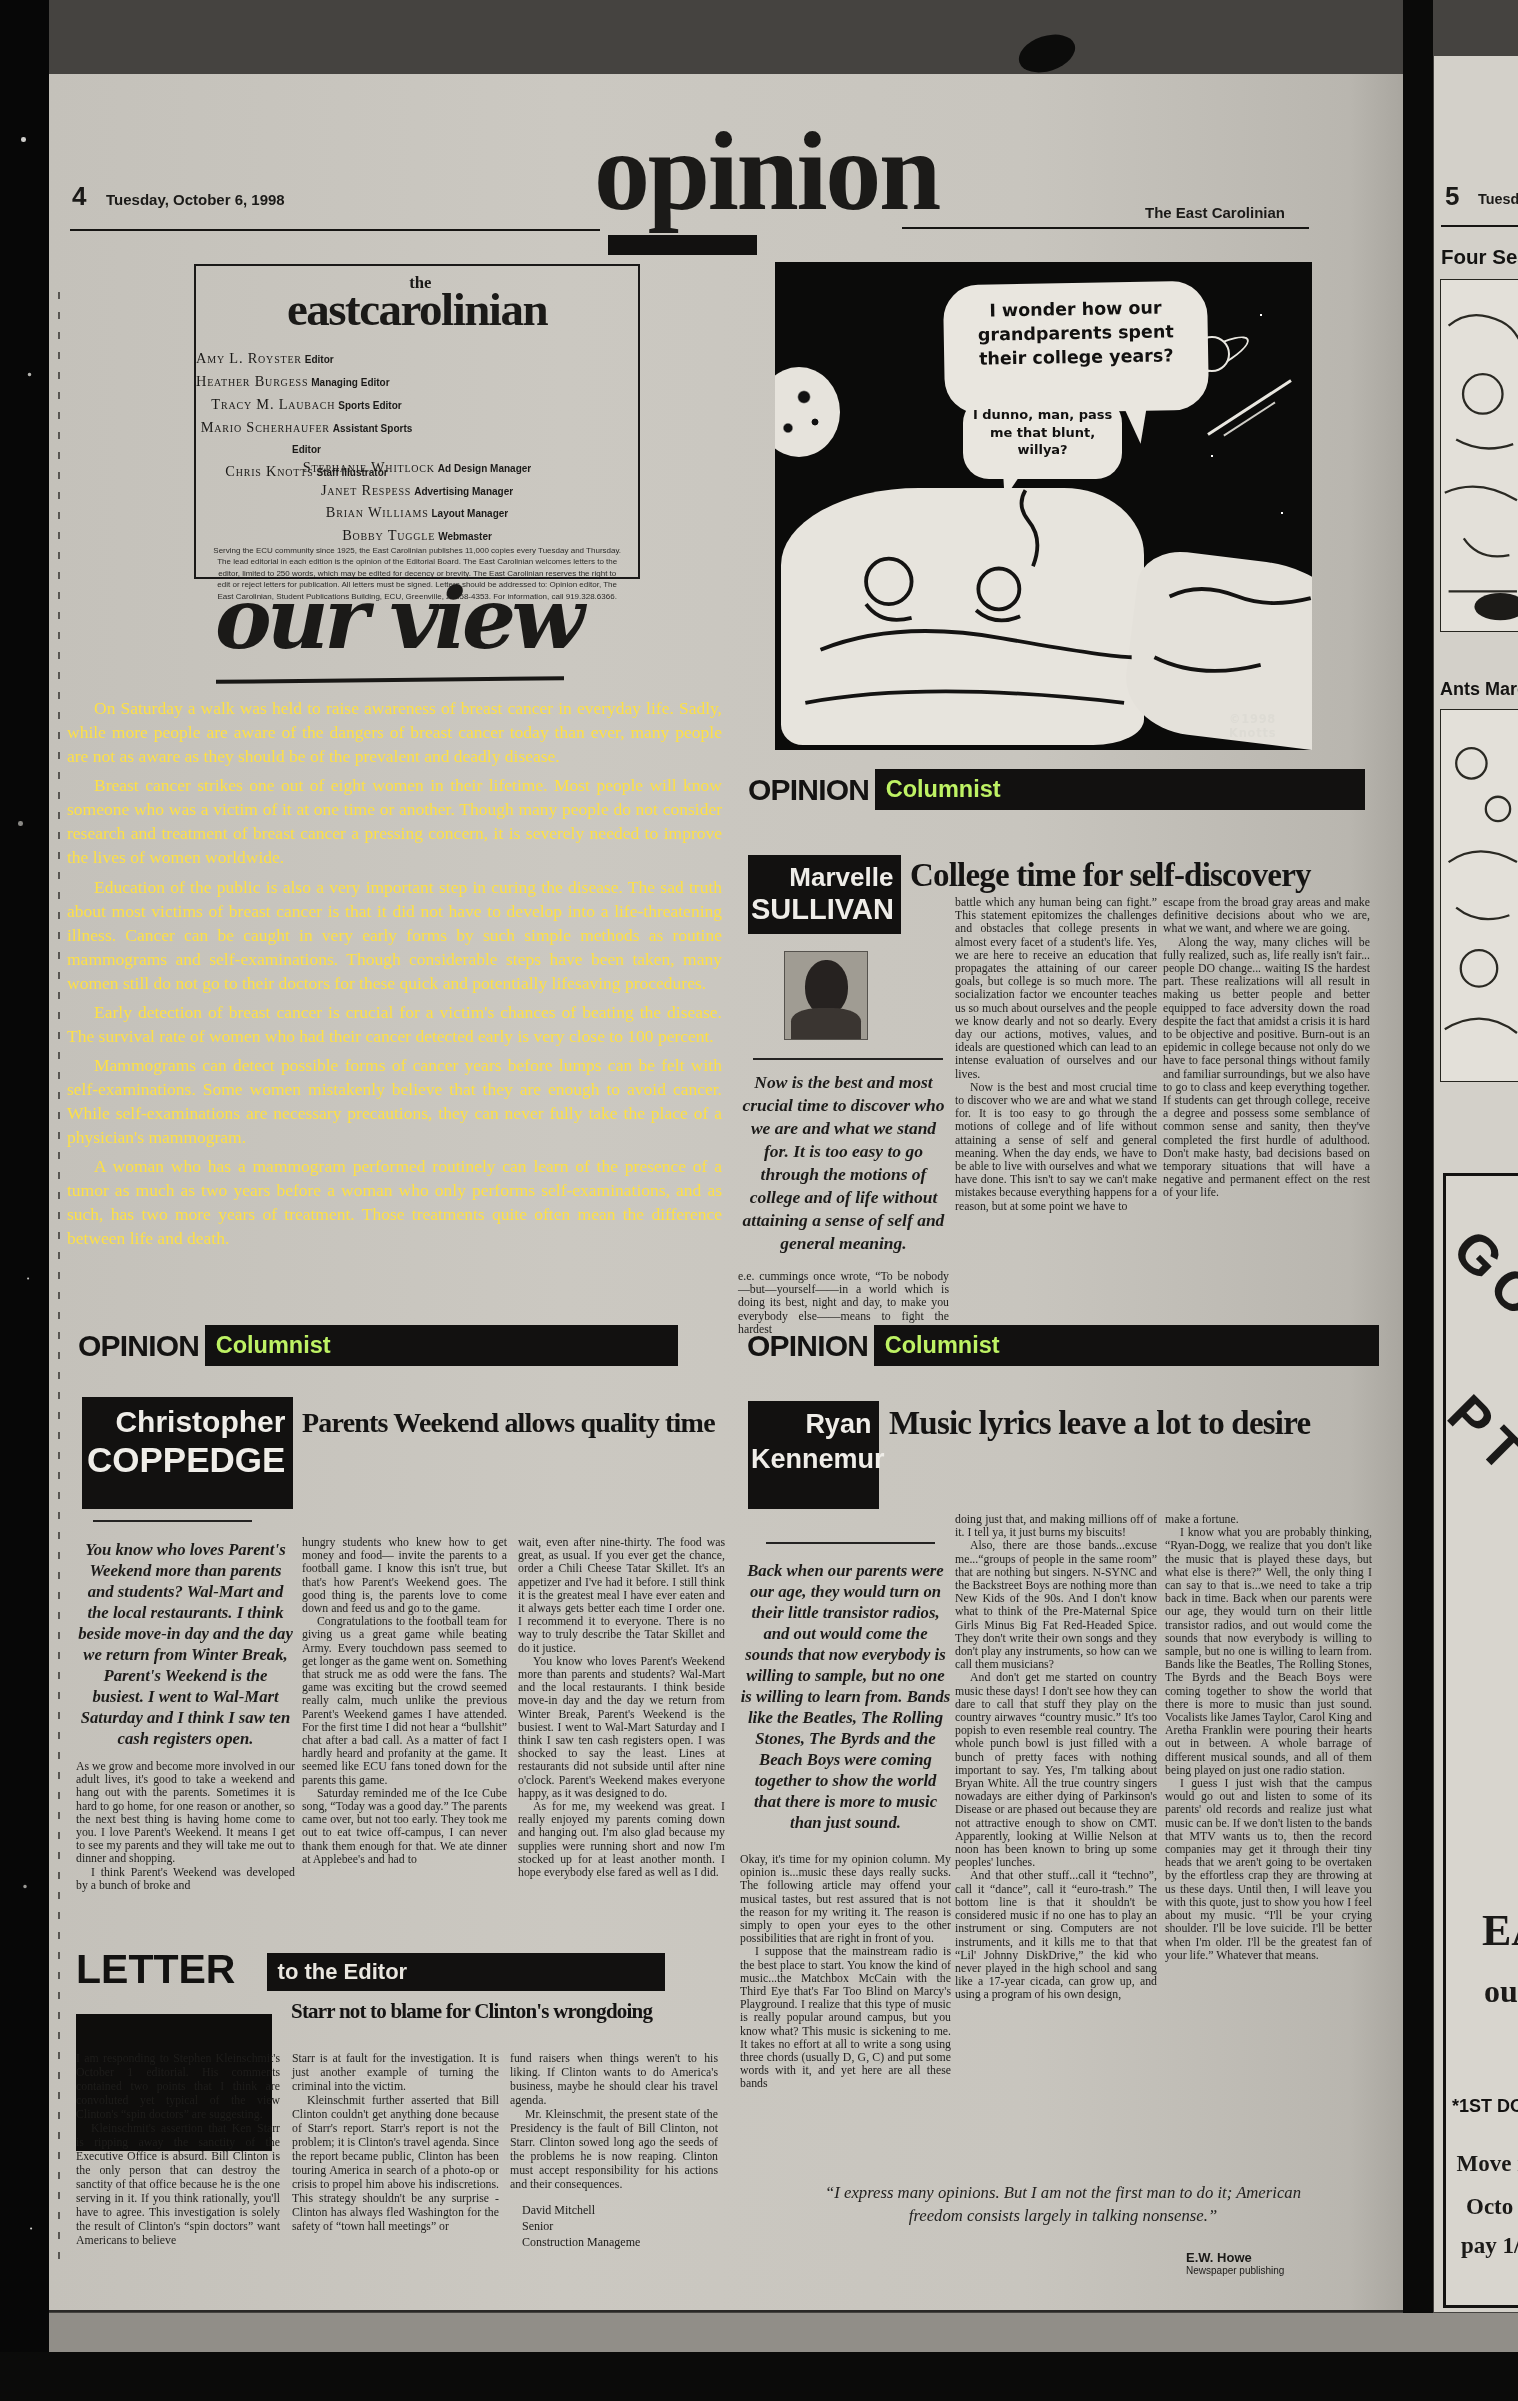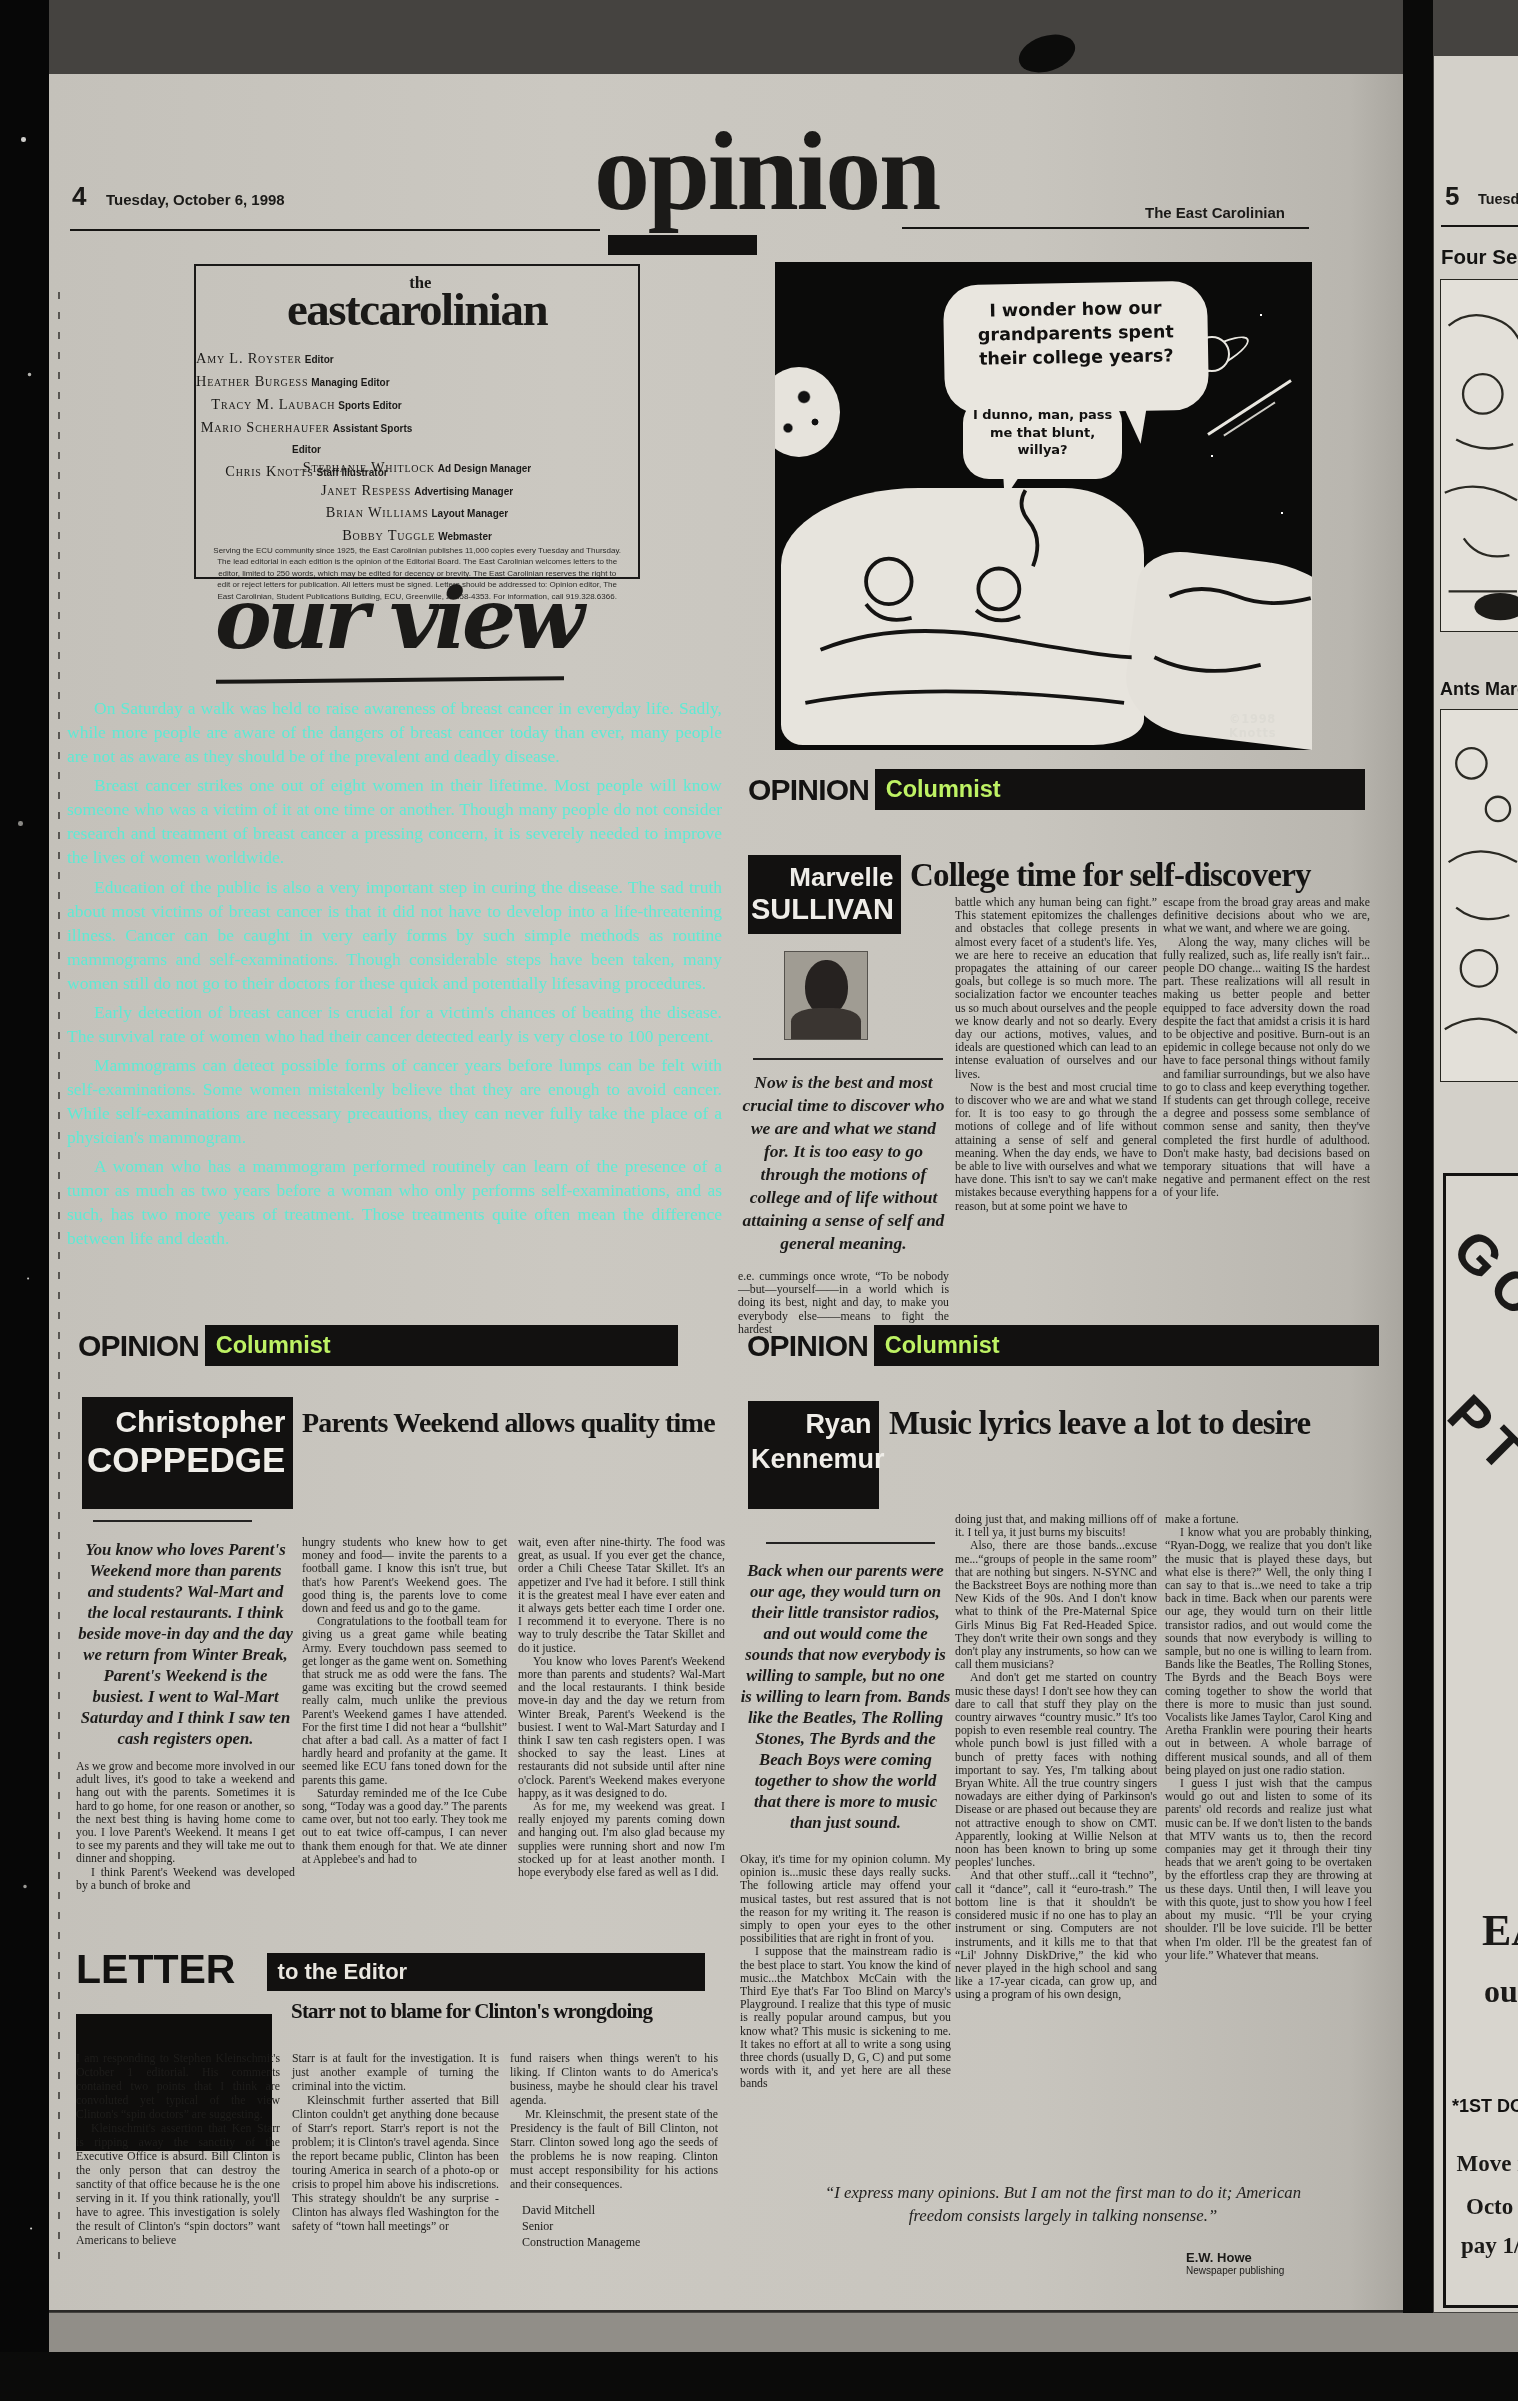--- a/index.html
+++ b/index.html
@@ -46,21 +46,21 @@
   .saturn-ring{position:absolute;left:401px;top:84px;width:73px;height:18px;border:2.3px solid #e9e7e0;border-radius:50%;transform:rotate(-28deg);background:transparent;}
   .streak{position:absolute;left:425px;top:144px;width:99px;height:3px;background:#e9e7e0;transform:rotate(-33deg);}
   .streak2{position:absolute;left:444px;top:156px;width:61px;height:2.3px;background:#cfcdc6;transform:rotate(-33deg);}
   .moon{position:absolute;left:-16.7px;top:105px;width:82px;height:90px;border-radius:50%;background:#e6e3dc;background-image:radial-gradient(circle 6.8px at 46px 30px,#111 0 5.3px,transparent 6.8px),radial-gradient(circle 5.3px at 30px 61px,#111 0 3.8px,transparent 5.3px),radial-gradient(circle 3.8px at 57px 55px,#111 0 3px,transparent 3.8px);}
   .scene-a{position:absolute;left:6px;top:226px;width:363px;height:257px;background:#e7e4dd;border-radius:38% 22% 14% 6% / 30% 26% 10% 8%;}
   .scene-b{position:absolute;left:355px;top:298px;width:228px;height:181px;background:#e4e1da;border-radius:20% 45% 12% 30%;transform:rotate(7deg);}
   .cartoon-credit{position:absolute;left:454px;top:450px;font-family:"DejaVu Sans",sans-serif;font-size:11.4px;font-weight:bold;color:#dddbd4;letter-spacing:0.8px;}
   
   .ourview{font-family:"DejaVu Serif",serif;font-style:italic;font-weight:bold;font-size:85px;letter-spacing:-4.6px;line-height:1;}
   .ourview-rule{height:3.8px;background:#191816;transform:rotate(-0.6deg);}
-  .editorial p{margin:0 0 5.3px 0;font-size:17.5px;line-height:24px;text-align:justify;text-indent:27px;color:#5eead4;}
+  .editorial p{margin:0 0 5.3px 0;font-size:17.5px;line-height:24px;text-align:justify;text-indent:27px;color:#fde047;}
   
   .kicker{display:flex;align-items:stretch;}
   .kicker-word{font-family:"Liberation Sans",sans-serif;font-weight:900;font-size:30px;line-height:41px;letter-spacing:-0.8px;color:#141312;padding-right:6px;}
   .kicker-bar{flex:1;background:#121110;color:#bef264;font-family:"Liberation Sans",sans-serif;font-weight:bold;font-size:23.5px;line-height:41px;padding-left:10.6px;}
   .name-box{background:#121110;color:#efede8;font-family:"Liberation Sans",sans-serif;font-weight:bold;text-align:right;padding:6px 7.6px 0 3px;box-sizing:border-box;}
   .headline{font-family:"Liberation Serif",serif;font-weight:bold;white-space:nowrap;color:#151413;letter-spacing:-0.8px;}
   .mugshot{left:784px;top:951px;width:82px;height:87px;background:#a09c93;border:1.5px solid #55524d;overflow:hidden;}
   .mug-head{position:absolute;left:20px;top:7.6px;width:43px;height:55px;border-radius:48%;background:#262220;}
   .mug-sh{position:absolute;left:6px;top:56px;width:70px;height:33px;border-radius:40% 40% 0 0;background:#3a3531;}
   .pull-rule{height:1.5px;background:#242322;}
@@ -241,21 +241,21 @@
     <p>And don't get me started on country music these days! I don't see how they can dare to call that stuff they play on the country airwaves “country music.” It's too popish to even resemble real country. The whole punch bowl is just filled with a bunch of pretty faces with nothing important to say. Yes, I'm talking about Bryan White. All the true country singers nowadays are either dying of Parkinson's Disease or are phased out because they are not attractive enough to show on CMT. Apparently, looking at Willie Nelson at noon has been known to bring up some peoples' lunches.</p>
     <p>And that other stuff...call it “techno”, call it “dance”, call it “euro-trash.” The bottom line is that it shouldn't be considered music if no one has to play an instrument or sing. Computers are not instruments, and it kills me to that that “Lil' Johnny DiskDrive,” the kid who never played in the high school and sang like a 17-year cicada, can grow up, and using a program of his own design,</p>
   </div>
   <div class="abs bodycol" style="left:1165px;top:1513px;width:207px;">
     <p>make a fortune.</p>
     <p>I know what you are probably thinking, “Ryan-Dogg, we realize that you don't like the music that is played these days, but what else is there?” Well, the only thing I can say to that is...we need to take a trip back in time. Back when our parents were our age, they would turn on their little transistor radios, and out would come the sounds that now everybody is willing to sample, but no one is willing to learn from. Bands like the Beatles, The Rolling Stones, The Byrds and the Beach Boys were coming together to show the world that there is more to music than just sound. Vocalists like James Taylor, Carol King and Aretha Franklin were pouring their hearts out in between. A whole barrage of different musical sounds, and all of them being played on just one radio station.</p>
     <p>I guess I just wish that the campus would go out and listen to some of its parents' old records and realize just what music can be. If we don't listen to the bands that MTV wants us to, then the record companies may get it through their tiny heads that we aren't going to be overtaken by the effortless crap they are throwing at us these days. Until then, I will leave you with this quote, just to show you how I feel about my music. “I'll be your crying shoulder. I'll be love suicide. I'll be better when I'm older. I'll be the greatest fan of your life.” Whatever that means.</p>
   </div>
 
   <div class="abs" style="left:76px;top:1946px;font-family:'Liberation Sans',sans-serif;font-weight:900;font-size:41px;color:#131211;">LETTER</div>
-  <div class="abs" style="left:267px;top:1953px;width:438px;height:38px;background:#121110;color:#e9e6df;font-family:'Liberation Sans',sans-serif;font-weight:bold;font-size:22px;line-height:38px;padding-left:10.6px;box-sizing:border-box;">to the Editor</div>
+  <div class="abs" style="left:267px;top:1953px;width:398px;height:38px;background:#121110;color:#e9e6df;font-family:'Liberation Sans',sans-serif;font-weight:bold;font-size:22px;line-height:38px;padding-left:10.6px;box-sizing:border-box;">to the Editor</div>
   <div class="abs letter-blackbox"></div>
   <div class="abs headline" style="left:291px;top:1999px;font-size:21px;">Starr not to blame for Clinton's wrongdoing</div>
   <div class="abs lettercol" style="left:76px;top:2051px;width:204px;">
     <p>I am responding to Stephen Kleinschmit's October 1 editorial. His comments contained two points that I think are convoluted yet typical of the view Clinton's “spin doctors” are suggesting.</p>
     <p>Kleinschmit's assertion that Ken Starr is ripping away the sanctity of the Executive Office is absurd. Bill Clinton is the only person that can destroy the sanctity of that office because he is the one serving in it. If you think rationally, you'll have to agree. This investigation is solely the result of Clinton's “spin doctors” want Americans to believe</p>
   </div>
   <div class="abs lettercol" style="left:292px;top:2051px;width:207px;">
     <p>Starr is at fault for the investigation. It is just another example of turning the criminal into the victim.</p>
     <p>Kleinschmit further asserted that Bill Clinton couldn't get anything done because of Starr's report. Starr's report is not the problem; it is Clinton's travel agenda. Since the report became public, Clinton has been touring America in search of a photo-op or crisis to propel him above his indiscretions. This strategy shouldn't be any surprise - Clinton has always fled Washington for the safety of “town hall meetings” or</p>
   </div>

